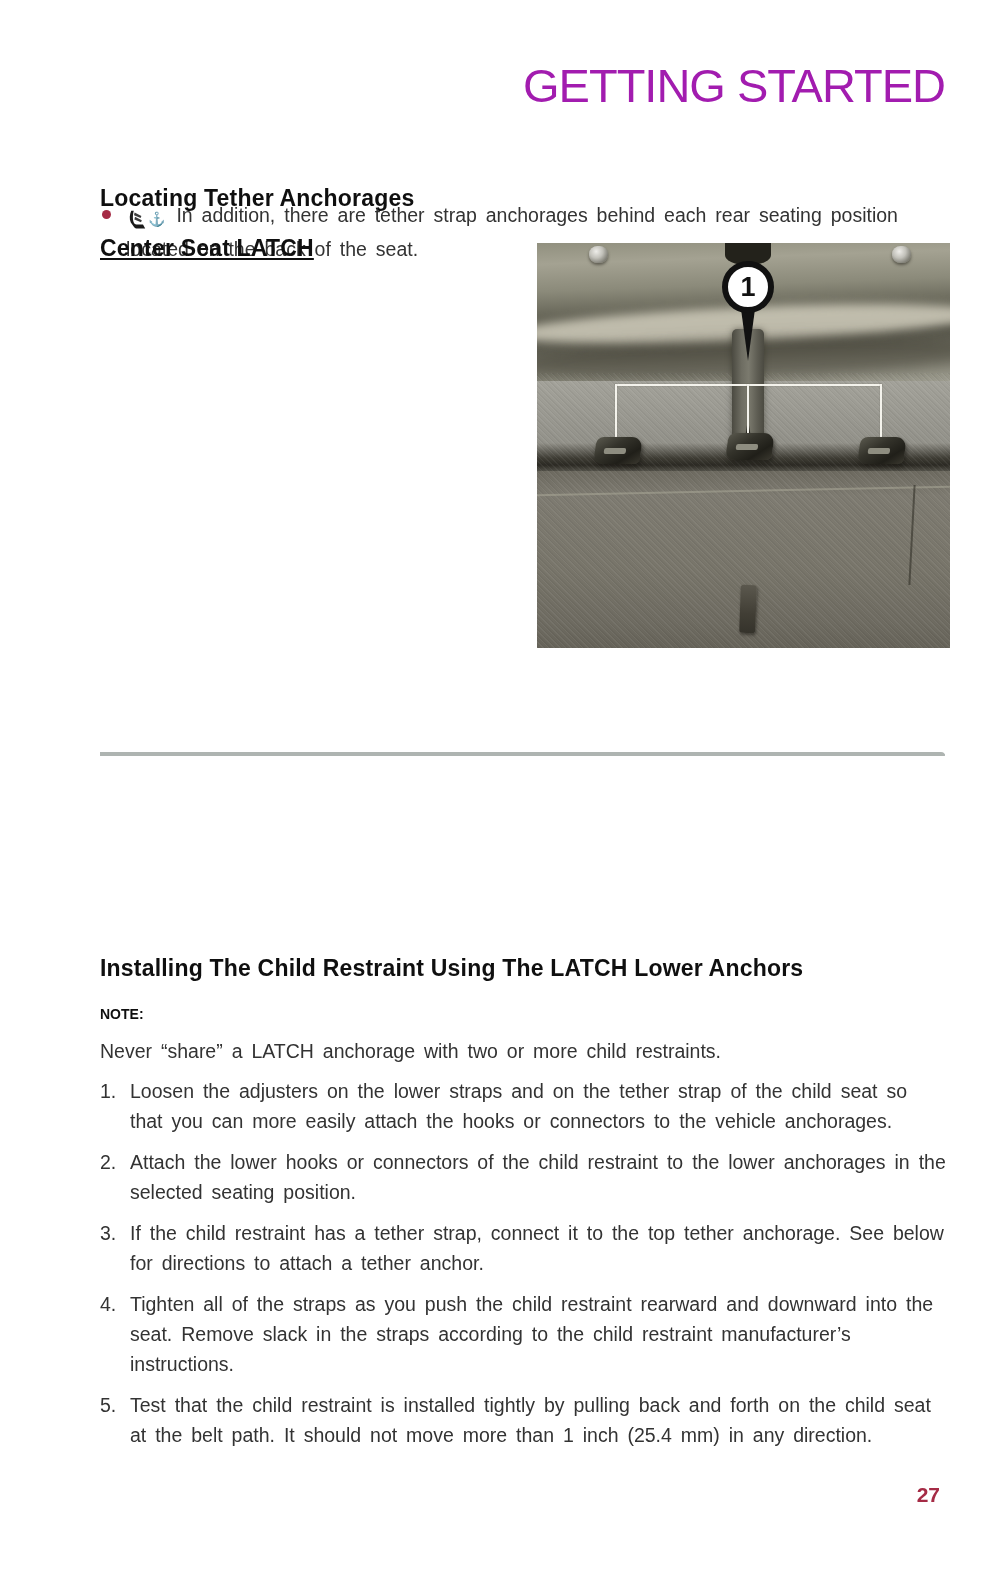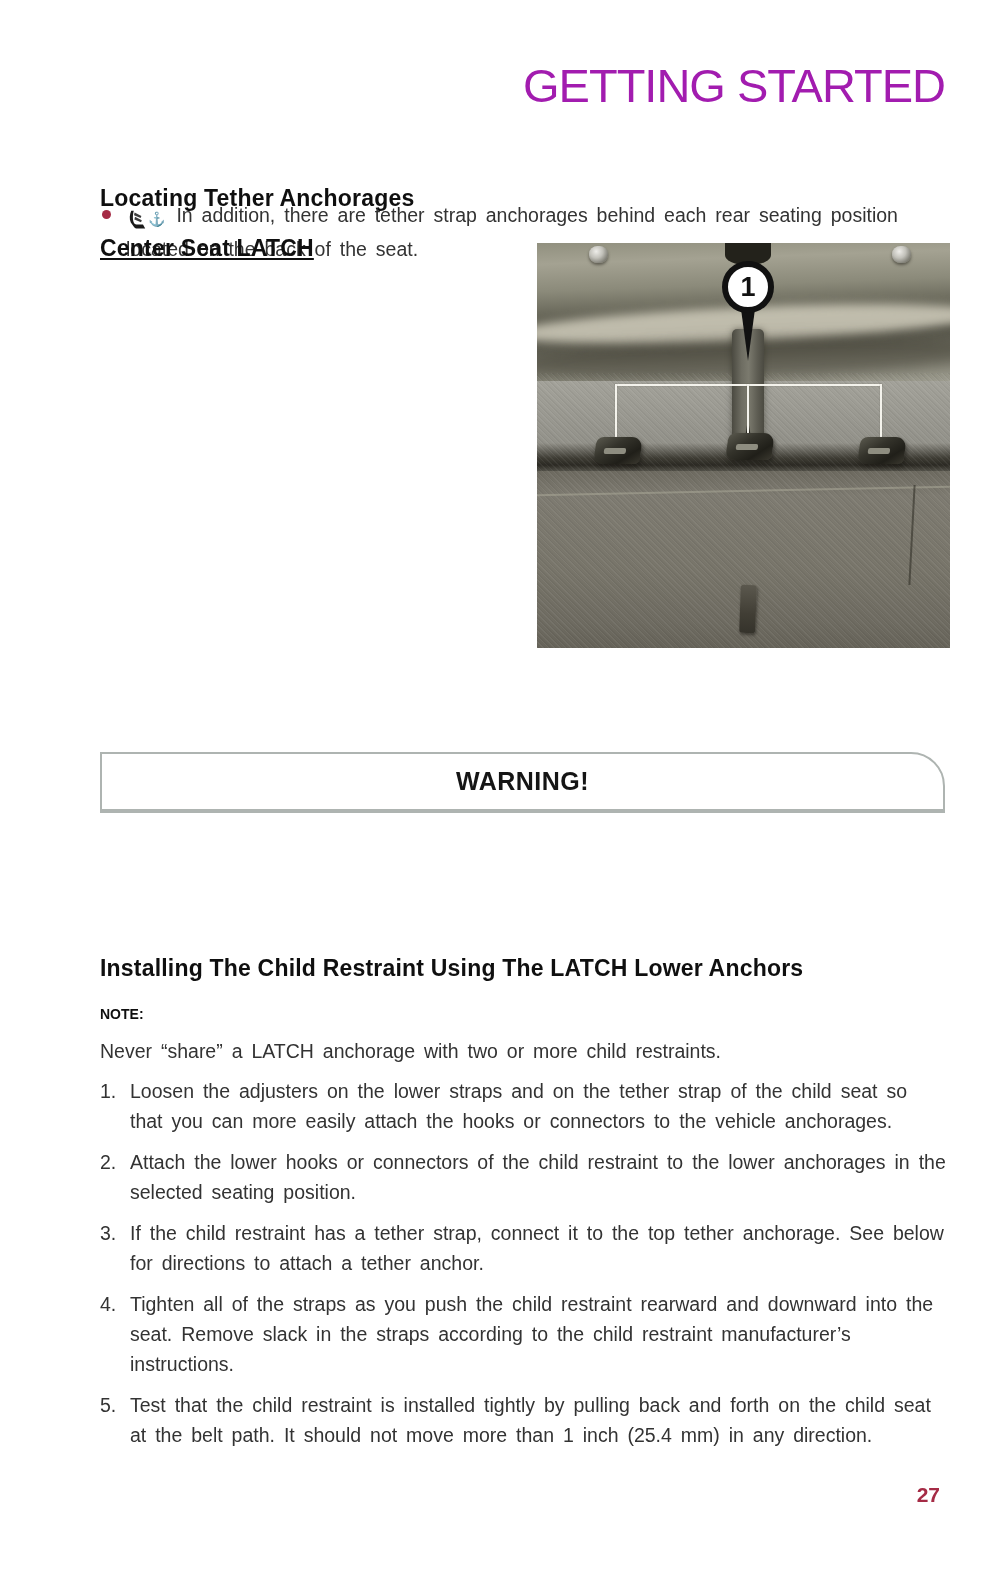--- a/index.html
+++ b/index.html
@@ -209,23 +209,20 @@
     <div class="tether-anchor anchor-right"></div>
     <div class="callout-tail"></div>
     <div class="callout-balloon">
         <span>1</span>
       </div>
     <div class="ph-handle"></div>
   </div>
 </figure>
 
 <div class="warning-box">
-  <div class="warning-header">
-    <span class="warning-title">WARNING!</span>
-  </div>
 </div>
 
 <div class="h2 h-install">Installing The Child Restraint Using The LATCH Lower Anchors</div>
 
 <div class="note-label">NOTE:</div>
 <div class="note-text body-text">Never “share” a LATCH anchorage with two or more child restraints.</div>
 
 <ol class="steps">
   <li class="step body-text">
     <span class="step-num">1.</span>

